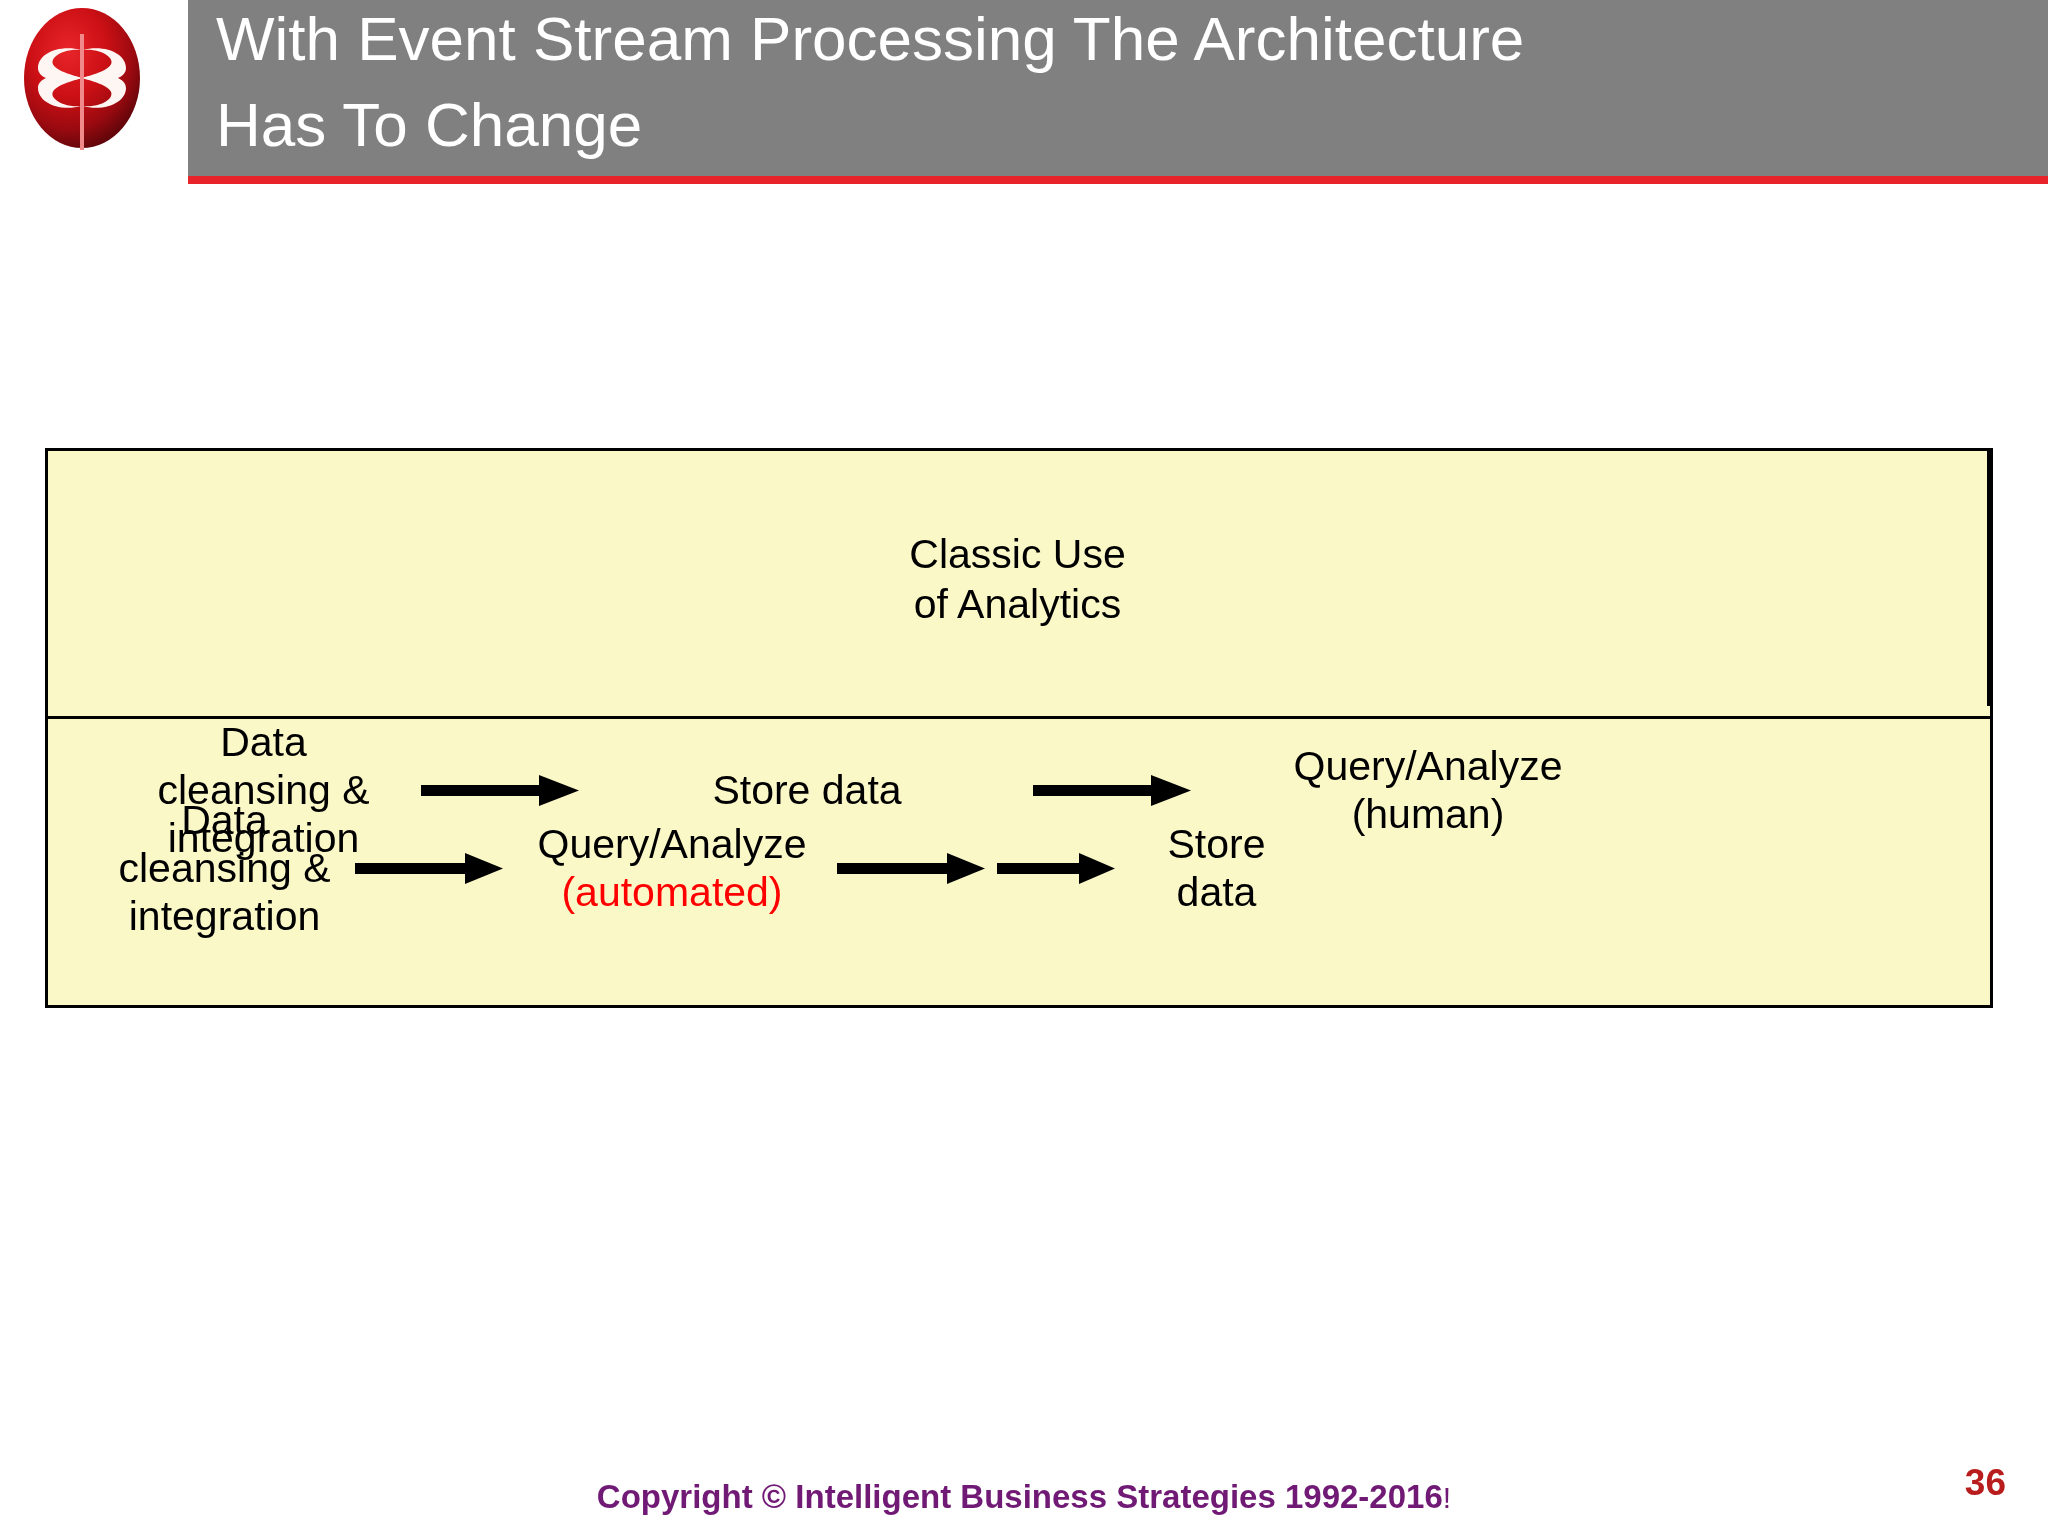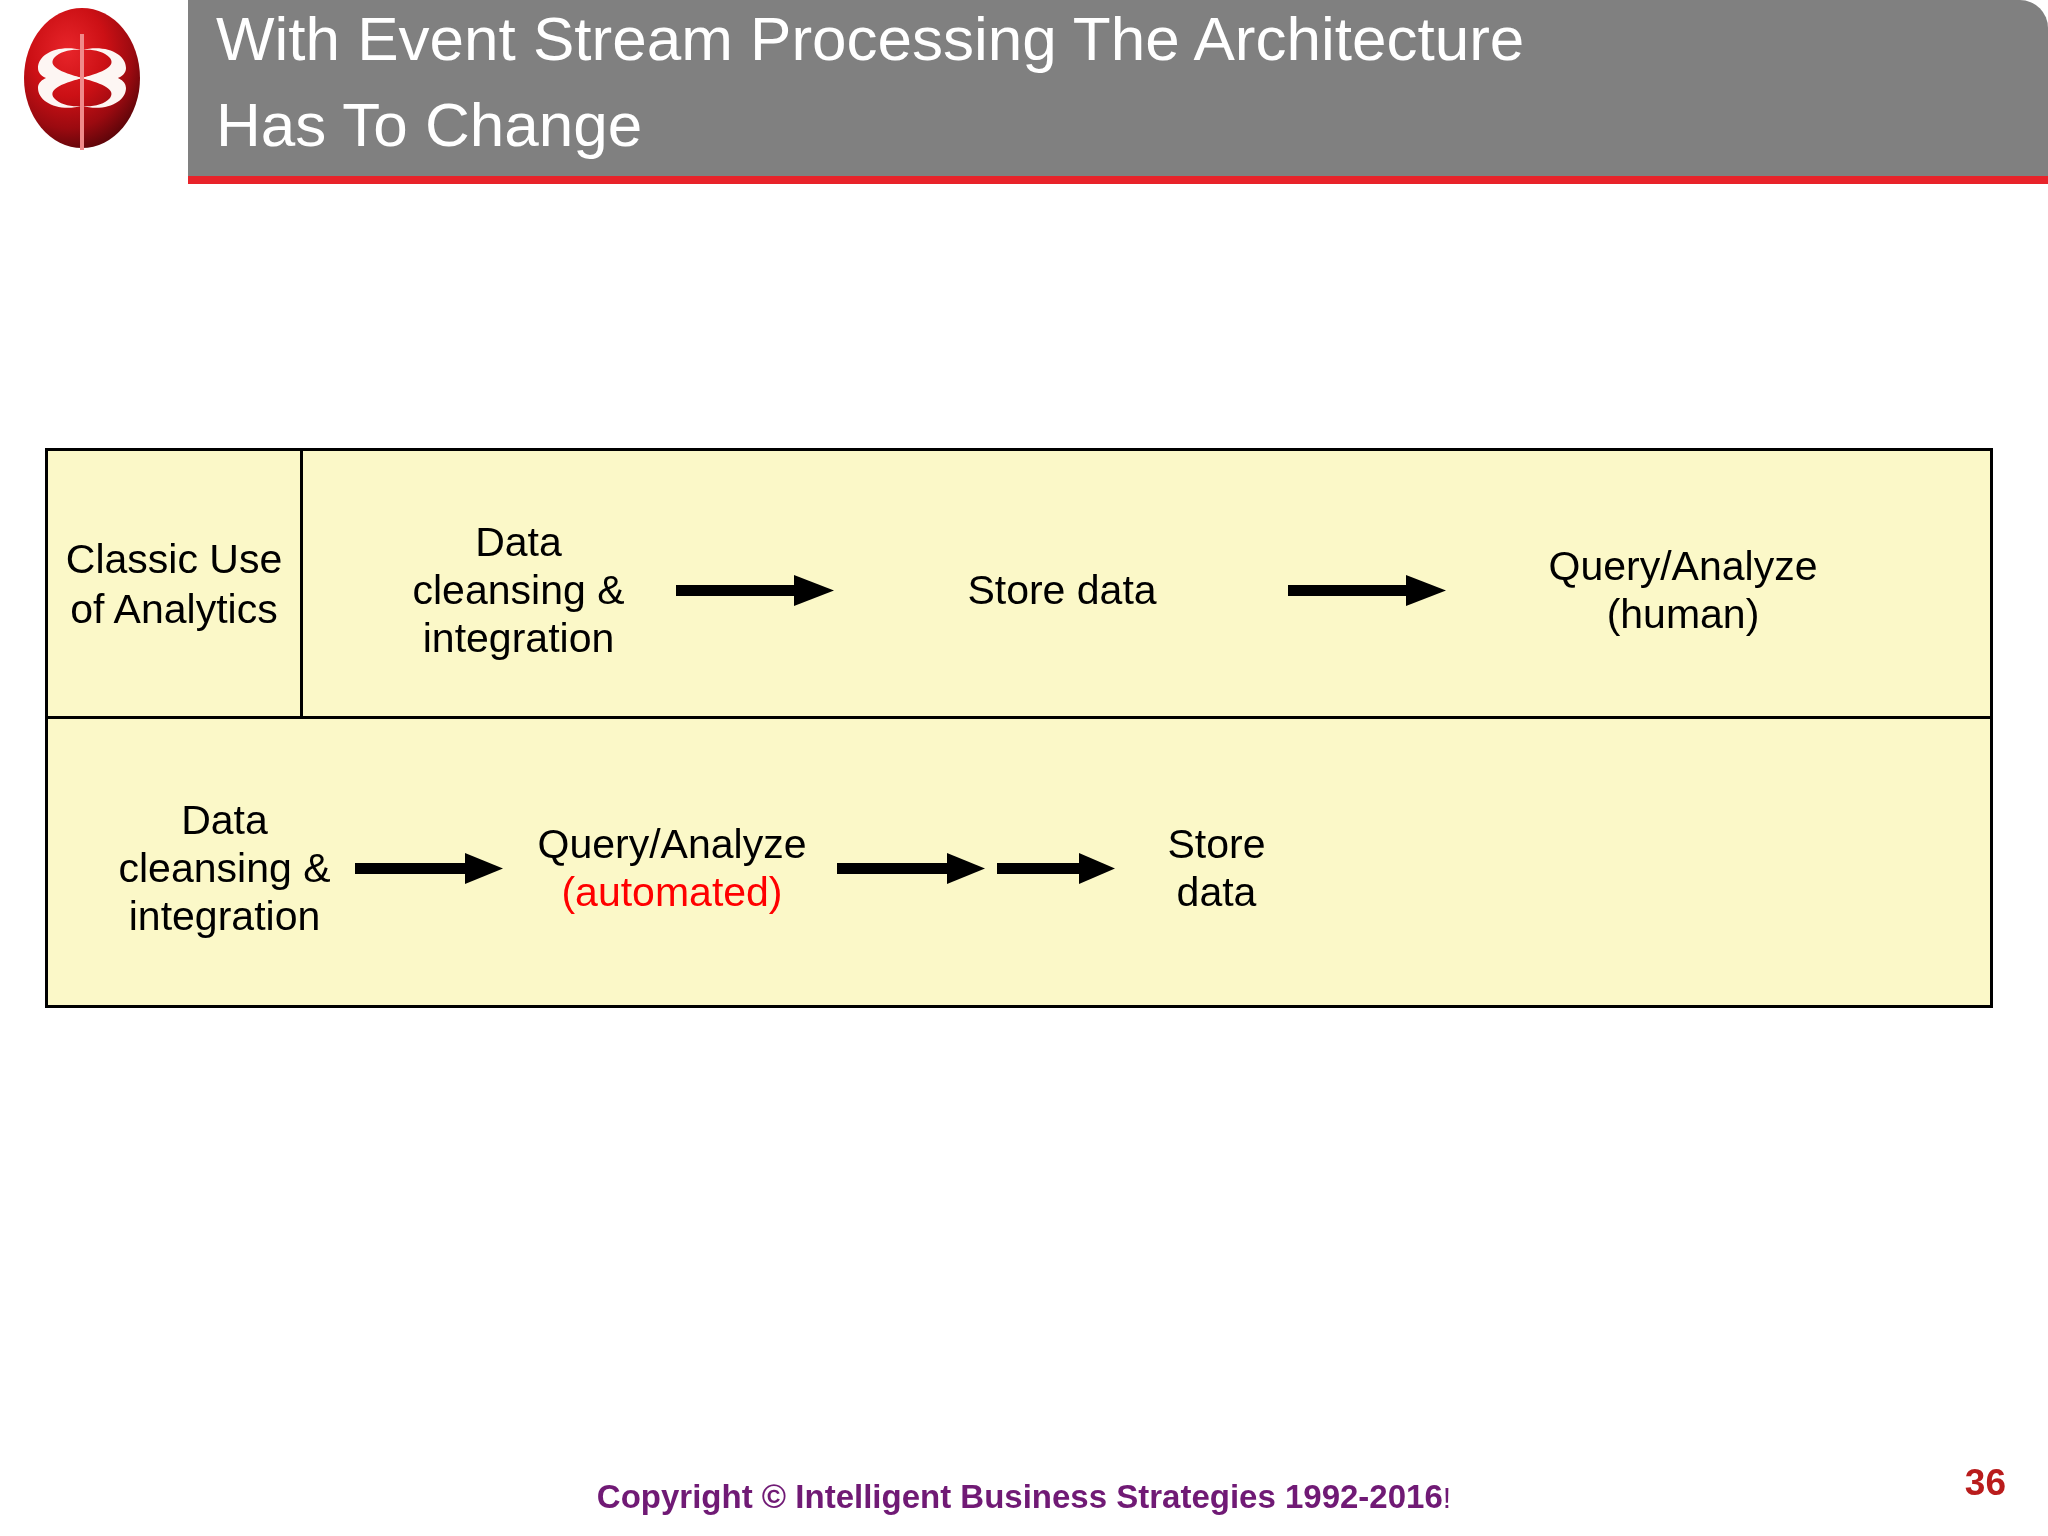--- a/index.html
+++ b/index.html
@@ -7,21 +7,20 @@
     padding: 0;
     background: #ffffff;
   }
   #slide {
     position: relative;
     width: 2048px;
     height: 1536px;
     background: #ffffff;
     font-family: "Liberation Sans", sans-serif;
     overflow: hidden;
-    border-radius: 28px;
   }
 
   
   #header-bar {
     position: absolute;
     left: 188px;
     top: 0;
     width: 1860px;
     height: 176px;
     background: #808080;
@@ -64,21 +63,21 @@
     width: 1948px;
     height: 560px;
     border: 3px solid #000000;
     box-sizing: border-box;
     background: #fbf8c8;
     display: flex;
     flex-direction: column;
   }
   .mrow {
     display: flex;
-    flex-direction: row;
+    flex-direction: column;
     flex: 1 1 0;
     min-height: 0;
   }
   .mrow.row-top {
     flex: 0 0 265px;
     border-bottom: 3px solid #000000;
   }
   .rowlabel {
     flex: 0 0 255px;
     border-right: 3px solid #000000;

